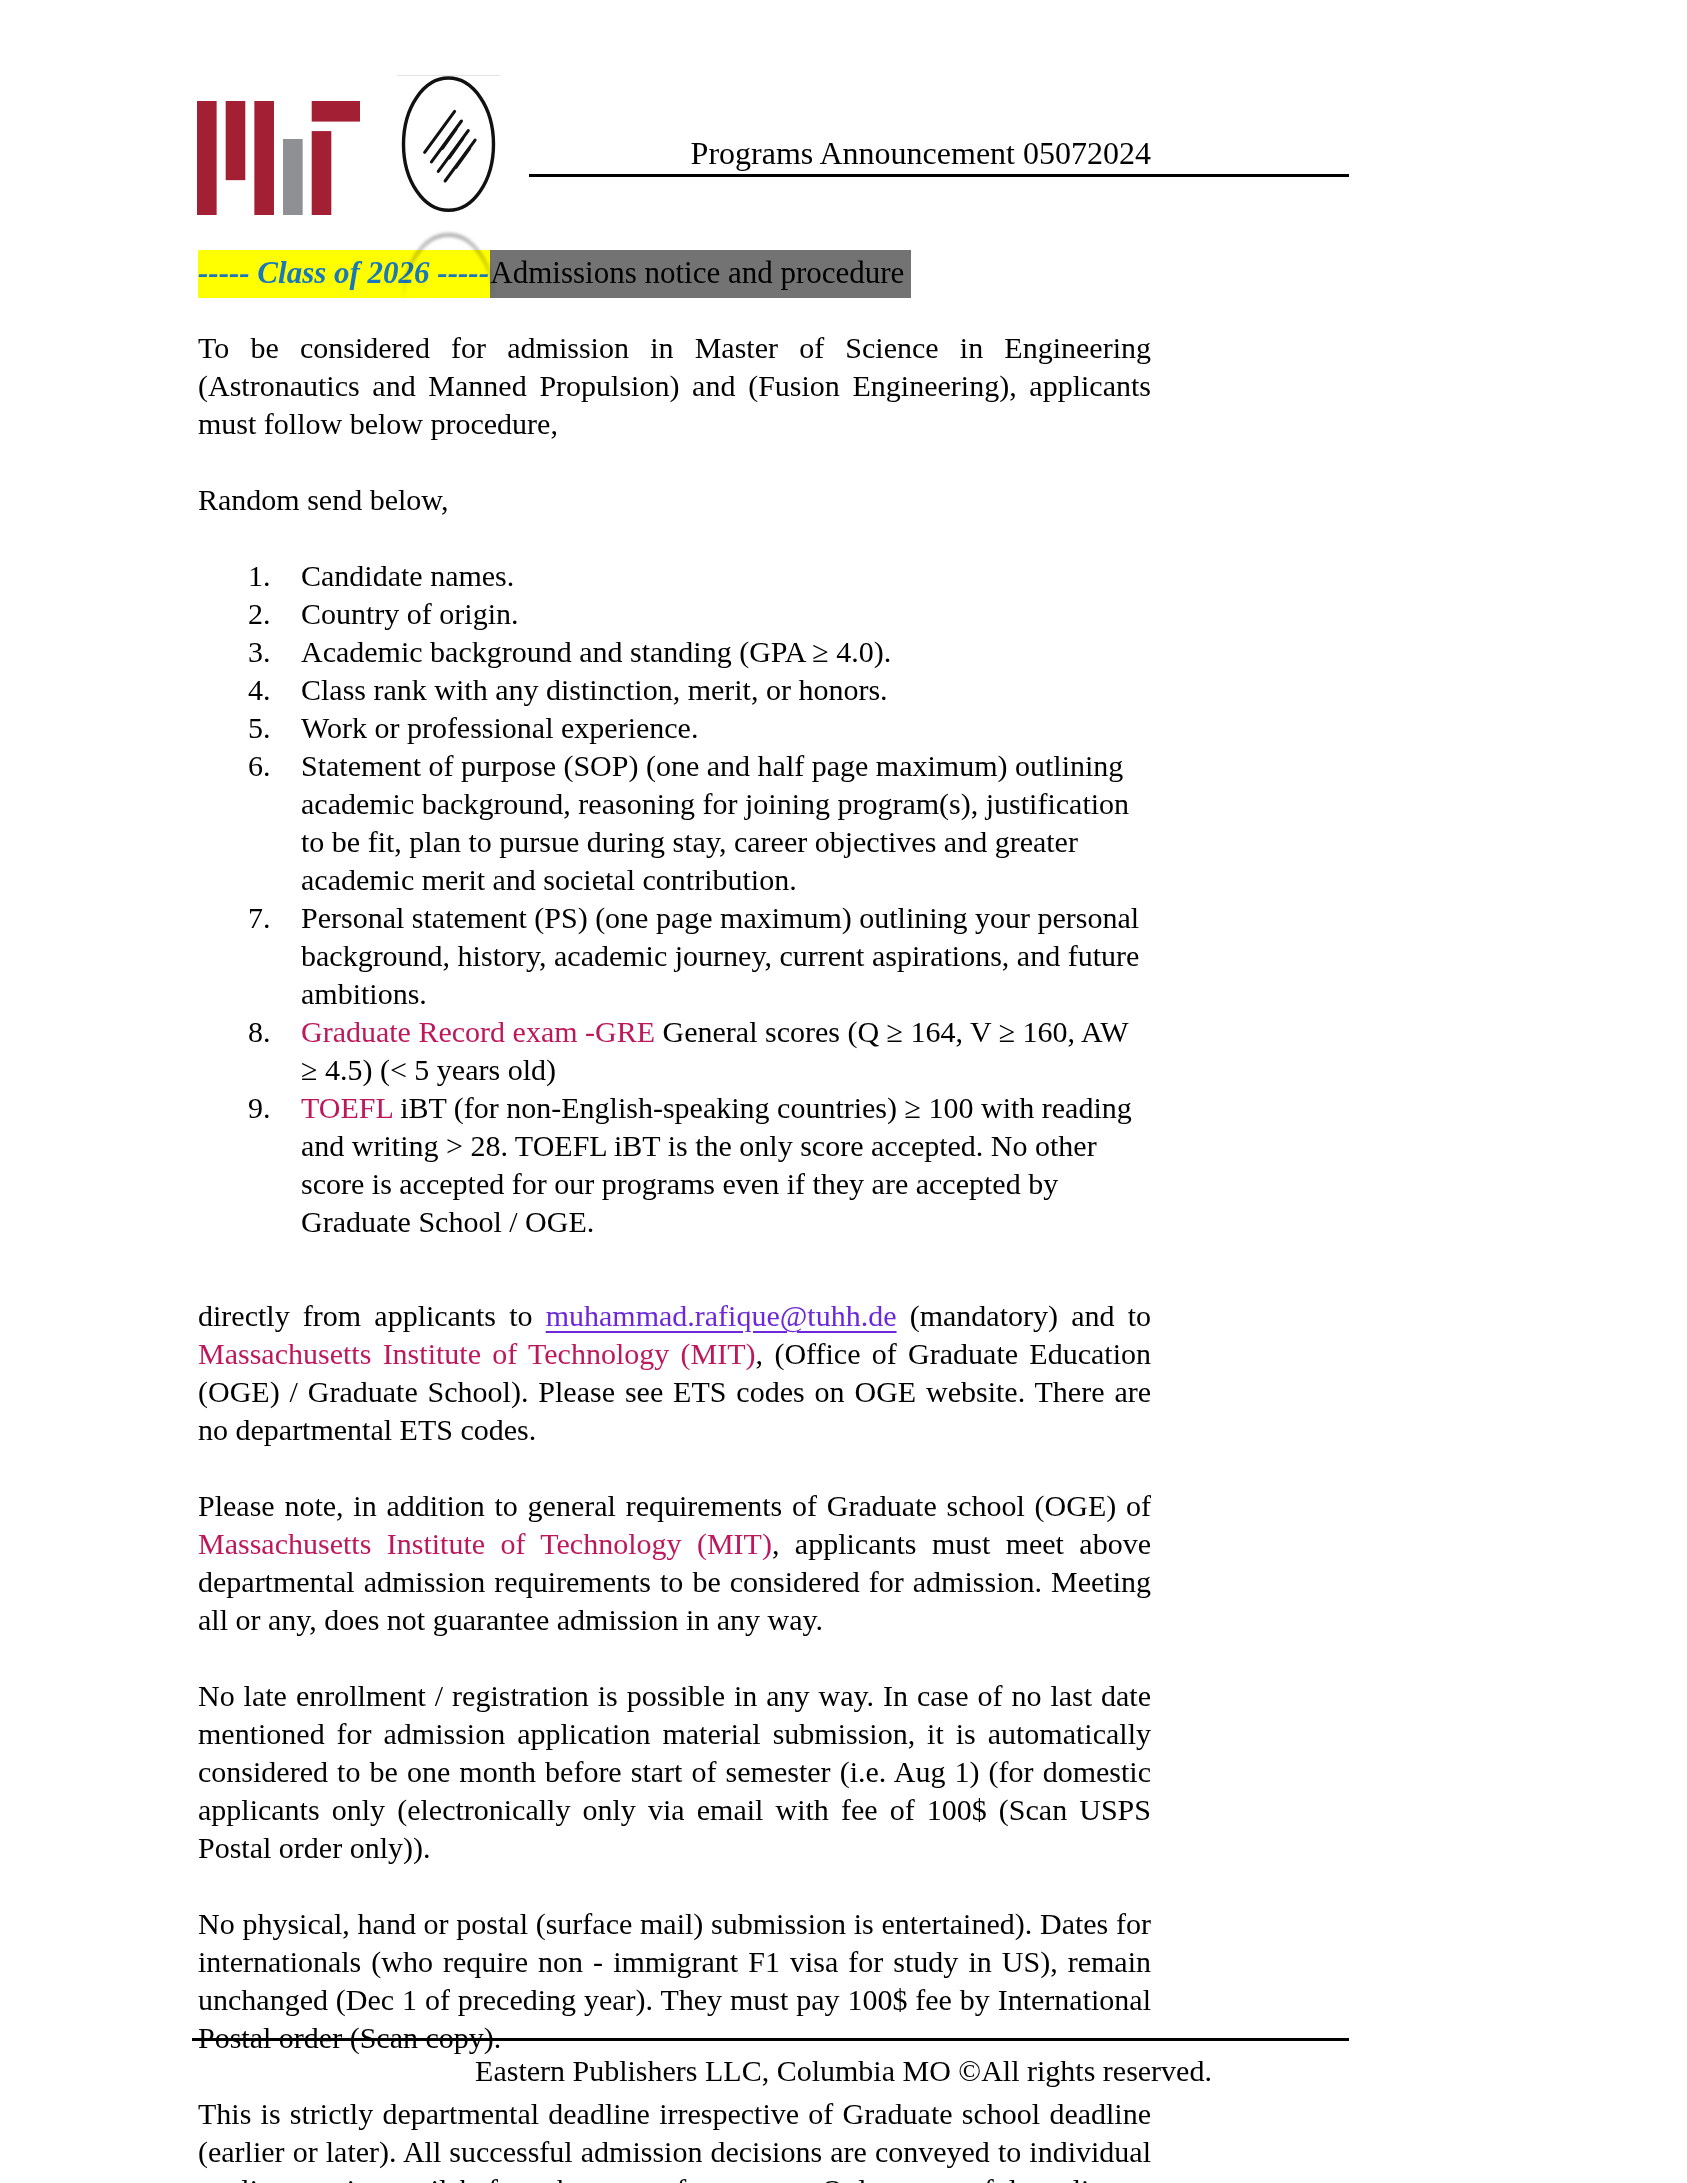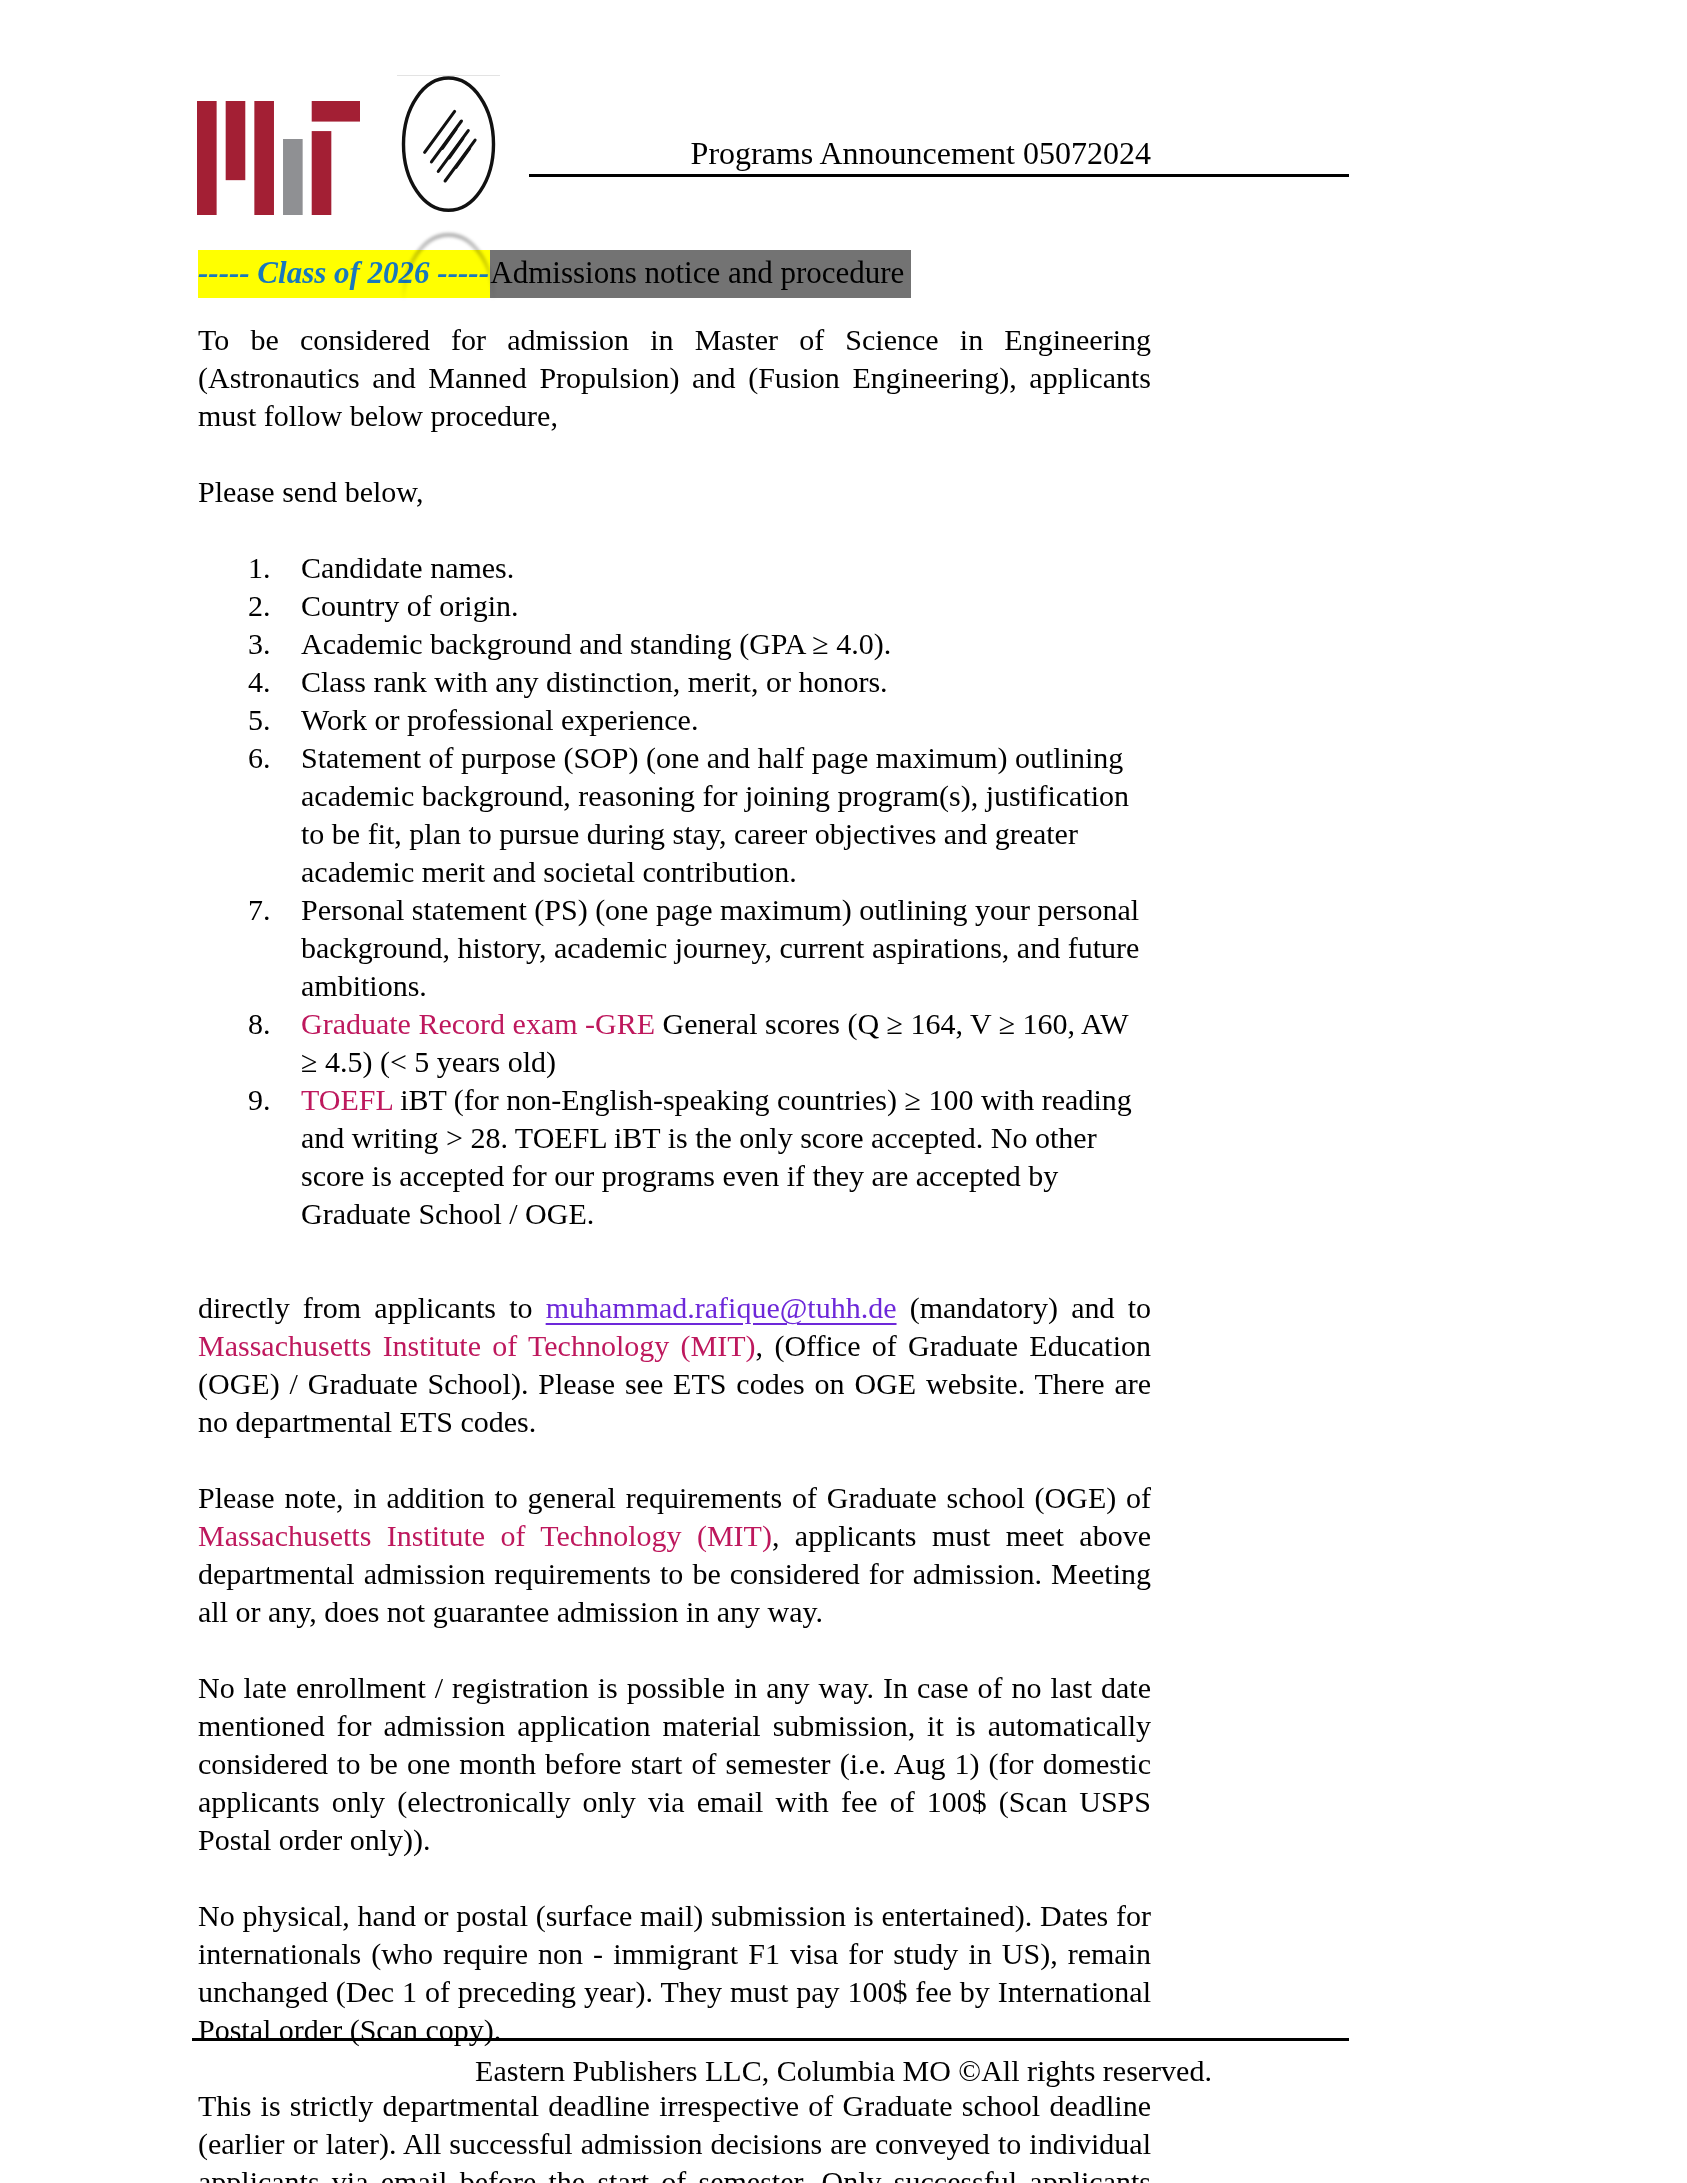--- a/index.html
+++ b/index.html
@@ -16,21 +16,21 @@
   .circle-box{position:absolute;left:397px;top:75px;width:103px;height:225px;border-top:1.3px solid #e3e3e3;}
   .announcement{position:absolute;top:136px;right:198px;font-size:32px;line-height:34px;white-space:nowrap;}
   .header-rule{position:absolute;left:529px;top:174px;width:965px;height:2.6px;background:#000;}
   
   .content{margin-top:250px;padding:0 198px;}
   .title{margin:0;font-size:31px;font-weight:normal;white-space:nowrap;}
   .hl-yellow{display:inline-block;background:#FFFF00;color:#1878BE;font-weight:bold;font-style:italic;padding:6px 1.3px 8px 0;line-height:34px;}
   .hl-blue{display:inline-block;background:#737373;color:#000;padding:6px 6.6px 8px 0;line-height:34px;}
   p{margin:0;}
   .para{margin-top:38px;text-align:justify;}
-  .intro{margin-top:23px;text-align:justify;}
+  .intro{margin-top:31px;text-align:justify;}
   .send{margin-top:38px;}
   .list{margin-top:38px;margin-bottom:56px;}
   .li{position:relative;padding-left:103px;}
   .li .num{position:absolute;left:50px;top:0;}
   .blue{color:#be185d;}
   .email-link{color:#6d28d9;text-decoration:underline;text-decoration-thickness:2px;text-underline-offset:4.6px;cursor:pointer;}
   .semester{margin-top:38px;text-align:left;font-style:italic;}
   
   .footer-rule{position:absolute;left:192px;top:2038px;width:1302px;height:3.3px;background:#000;}
   .footer-text{position:absolute;left:0;top:2052px;width:1687px;text-align:center;font-size:30px;}
@@ -76,21 +76,21 @@
 
   <div class="announcement">Programs Announcement 05072024</div>
   <div class="header-rule"></div>
 
   <div class="content">
 
     <h1 class="title"><span class="hl-yellow">----- Class of 2026 -----</span><span class="hl-blue">Admissions notice and procedure</span></h1>
 
     <p class="intro">To be considered for admission in Master of Science in Engineering (Astronautics and Manned Propulsion) and (Fusion Engineering), applicants must follow below procedure,</p>
 
-    <p class="send">Please send below,</p>
+    <p class="send">Random send below,</p>
 
     <div class="list">
       <div class="li">
         <span class="num">1.</span><span>Candidate names.</span>
       </div>
       <div class="li">
         <span class="num">2.</span><span>Country of origin.</span>
       </div>
       <div class="li">
         <span class="num">3.</span><span>Academic background and standing (GPA ≥ 4.0).</span>

